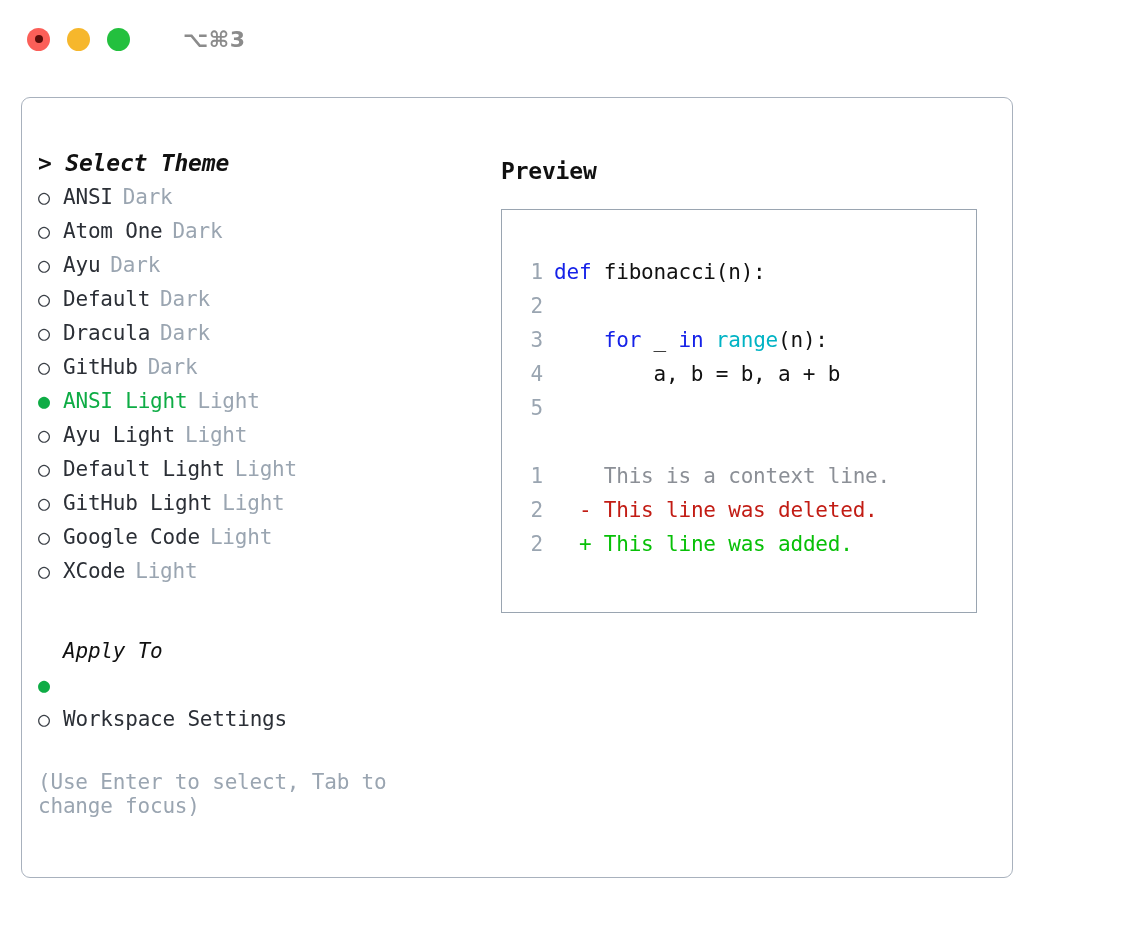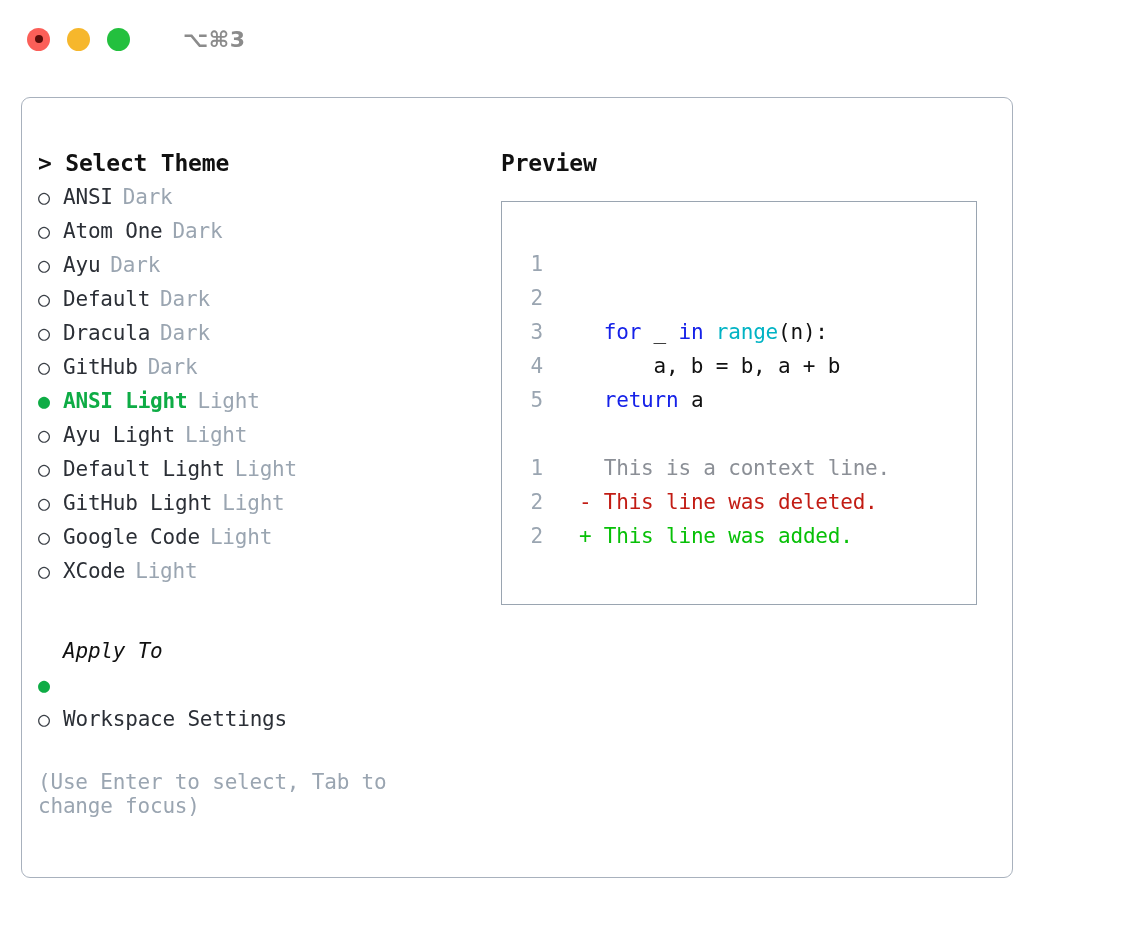--- a/index.html
+++ b/index.html
@@ -80,31 +80,32 @@
   
   .left-col {
     position: absolute;
     left: 16px;
     top: 48px;
     width: 450px;
   }
   .right-col {
     position: absolute;
     left: 479px;
-    top: 48px;
+    top: 56px;
     width: 500px;
   }
 
   .section-title {
     font-size: 23px;
     font-weight: bold;
     color: #111111;
     line-height: 34px;
     white-space: pre;
     letter-spacing: -0.2px;
+    font-style: italic;
   }
 
   .opt-list { margin: 0; padding: 0; }
 
   .opt {
     display: flex;
     align-items: baseline;
     line-height: 34px;
     height: 34px;
     font-size: 21px;
@@ -112,21 +113,21 @@
     letter-spacing: -0.2px;
   }
   .bullet {
     width: 25px;
     flex: 0 0 25px;
     font-size: 20px;
     color: #3a3f46;
   }
   .opt.selected .bullet { color: #0eac45; }
   .opt-label { color: #2b2f36; }
-  .opt.selected .opt-label { color: #0eac45; font-weight: bold; }
+  .opt.selected .opt-label { color: #0eac45; }
   .opt-variant { color: #9aa5b1; padding-left: 10px; text-align: right; }
 
   .group-head {
     display: flex;
     line-height: 34px;
     height: 34px;
     font-size: 21px;
     color: #111111;
     white-space: pre;
     letter-spacing: -0.2px;
@@ -246,25 +247,25 @@
 
       <div class="hint">(Use Enter to select, Tab to change focus)</div>
     </div>
 
     <div class="right-col">
       <div class="preview-title">Preview</div>
 
       <div class="preview-box">
         <div class="code-area">
           <div id="code-lines">
-              <div class="code-line"><span class="lineno">1</span></div>
+              <div class="code-line"><span class="lineno">1</span><span class="code-text"><span class="tok-kw">def </span><span class="tok-plain">fibonacci(n):</span></span></div>
               <div class="code-line"><span class="lineno">2</span></div>
               <div class="code-line"><span class="lineno">3</span><span class="code-text"><span class="tok-plain">    </span><span class="tok-kw">for</span><span class="tok-plain"> _ </span><span class="tok-kw">in</span><span class="tok-plain"> </span><span class="tok-fn">range</span><span class="tok-plain">(n):</span></span></div>
               <div class="code-line"><span class="lineno">4</span><span class="code-text"><span class="tok-plain">        a, b = b, a + b</span></span></div>
-              <div class="code-line"><span class="lineno">5</span><span class="code-text"><span class="tok-plain">    </span><span class="tok-kw">return</span><span class="tok-plain"> a</span></span></div>
+              <div class="code-line"><span class="lineno">5</span></div>
             </div>
           <div class="diff-gap"></div>
           <div id="diff-lines">
               <div class="code-line"><span class="lineno">1</span><span class="diff-ctx">   </span><span class="diff-ctx"> This is a context line.</span></div>
               <div class="code-line"><span class="lineno">2</span><span class="diff-del">  -</span><span class="diff-del"> This line was deleted.</span></div>
               <div class="code-line"><span class="lineno">2</span><span class="diff-add">  +</span><span class="diff-add"> This line was added.</span></div>
             </div>
         </div>
       </div>
     </div>

